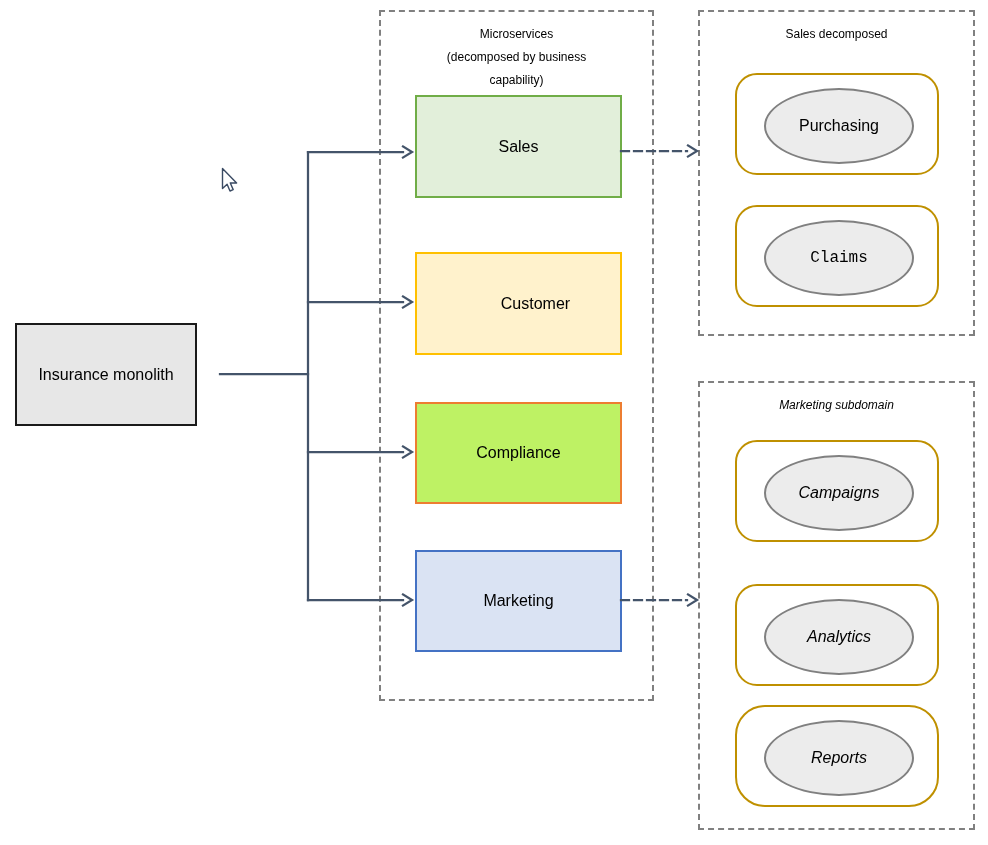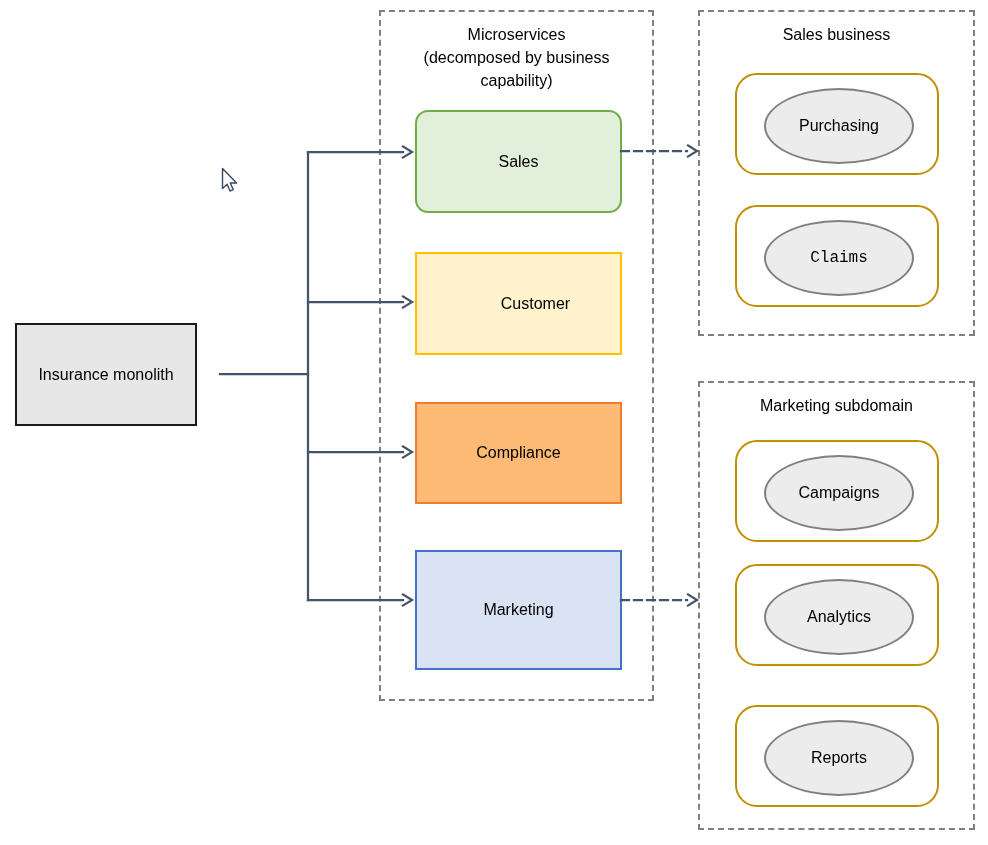--- a/index.html
+++ b/index.html
@@ -15,54 +15,54 @@
   }
   .container {
     position: absolute;
     border: 2px dashed #808080;
     background: transparent;
   }
   .ctitle {
     position: absolute;
     left: 0; right: 0; top: 11px;
     text-align: center;
-    font-size: 16px;
+    font-size: 12px;
     line-height: 23px;
   }
   .node {
     position: absolute;
     border: 2px solid;
     display: flex;
     align-items: center;
     justify-content: center;
     font-size: 16px;
   }
   #monolith {
     left: 15px; top: 323px; width: 182px; height: 103px;
     border-width: 2.5px;
   }
   #ms-container { left: 379px; top: 10px; width: 275px; height: 691px; }
   .msbox { left: 34px; width: 207px; height: 103px; }
-  #ms-sales      { top: 98px; border-radius: 13px; }
+  #ms-sales      { top: 83px; }
   #ms-customer   { top: 240px; }
   #ms-compliance { top: 390px; height: 102px; }
-  #ms-marketing  { top: 538px; height: 120px; }
+  #ms-marketing  { top: 538px; height: 102px; }
   #sales-sub { left: 698px; top: 10px;  width: 277px; height: 326px; }
   #mkt-sub   { left: 698px; top: 381px; width: 277px; height: 449px; }
   .cap {
     position: absolute;
     left: 35px;
     width: 204px; height: 102px;
     border: 2px solid;
     border-radius: 22px;
   }
   #cap-purchasing { top: 61px; }
   #cap-claims     { top: 193px; }
   #cap-campaigns  { top: 57px; }
-  #cap-analytics  { top: 181px; }
+  #cap-analytics  { top: 201px; }
   #cap-reports    { top: 322px; }
   .ellipse {
     position: absolute;
     left: 27px; top: 13px;
     width: 150px; height: 76px;
     border: 2px solid;
     border-radius: 50%;
     display: flex;
     align-items: center;
     justify-content: center;
@@ -96,61 +96,61 @@
     </div>
 
     <div class="node msbox" id="ms-sales" style="background-color: rgb(226, 239, 218); border-color: rgb(112, 173, 71);">
       <span>Sales</span>
     </div>
 
     <div class="node msbox" id="ms-customer" style="background-color: rgb(255, 242, 204); border-color: rgb(255, 192, 0); padding-left: 34px;">
       <span>Customer</span>
     </div>
 
-    <div class="node msbox" id="ms-compliance" style="background-color: #fdba74; border-color: rgb(237, 125, 49);">
+    <div class="node msbox" id="ms-compliance" style="background-color: #bef264; border-color: rgb(237, 125, 49);">
       <span>Compliance</span>
     </div>
 
     <div class="node msbox" id="ms-marketing" style="background-color: rgb(218, 227, 243); border-color: rgb(68, 114, 196);">
       <span>Marketing</span>
     </div>
   </div>
 
   <div class="container" id="sales-sub" style="border-color: rgb(128, 128, 128);">
-    <div class="ctitle">Sales business</div>
+    <div class="ctitle">Sales decomposed</div>
 
     <div class="cap" id="cap-purchasing" style="background-color: rgb(255, 255, 255); border-color: rgb(191, 144, 0);">
       <div class="ellipse" style="background-color: rgb(236, 236, 236); border-color: rgb(128, 128, 128);">
         <span>Purchasing</span>
       </div>
     </div>
 
     <div class="cap" id="cap-claims" style="background-color: rgb(255, 255, 255); border-color: rgb(191, 144, 0); font-family: Liberation Mono, monospace;">
       <div class="ellipse" style="background-color: rgb(236, 236, 236); border-color: rgb(128, 128, 128);">
         <span>Claims</span>
       </div>
     </div>
   </div>
 
-  <div class="container" id="mkt-sub" style="border-color: rgb(128, 128, 128);">
+  <div class="container" id="mkt-sub" style="border-color: rgb(128, 128, 128); font-style: italic;">
     <div class="ctitle">Marketing subdomain</div>
 
     <div class="cap" id="cap-campaigns" style="background-color: rgb(255, 255, 255); border-color: rgb(191, 144, 0); padding-left: 36px;">
       <div class="ellipse" style="background-color: rgb(236, 236, 236); border-color: rgb(128, 128, 128);">
         <span>Campaigns</span>
       </div>
     </div>
 
     <div class="cap" id="cap-analytics" style="background-color: rgb(255, 255, 255); border-color: rgb(191, 144, 0);">
       <div class="ellipse" style="background-color: rgb(236, 236, 236); border-color: rgb(128, 128, 128);">
         <span>Analytics</span>
       </div>
     </div>
 
-    <div class="cap" id="cap-reports" style="background-color: rgb(255, 255, 255); border-color: rgb(191, 144, 0);">
+    <div class="cap" id="cap-reports" style="background-color: rgb(255, 255, 255); border-color: rgb(191, 144, 0); border-radius: 30px;">
       <div class="ellipse" style="background-color: rgb(236, 236, 236); border-color: rgb(128, 128, 128);">
         <span>Reports</span>
       </div>
     </div>
   </div>
 
   <svg class="overlay" width="988" height="845" viewBox="0 0 988 845">
     <g fill="none" stroke-width="2.25" stroke-linecap="square" stroke-linejoin="miter" stroke="#44546a">
       <path d="M220 374 H308"></path>
       <path d="M308 152 V600"></path>

